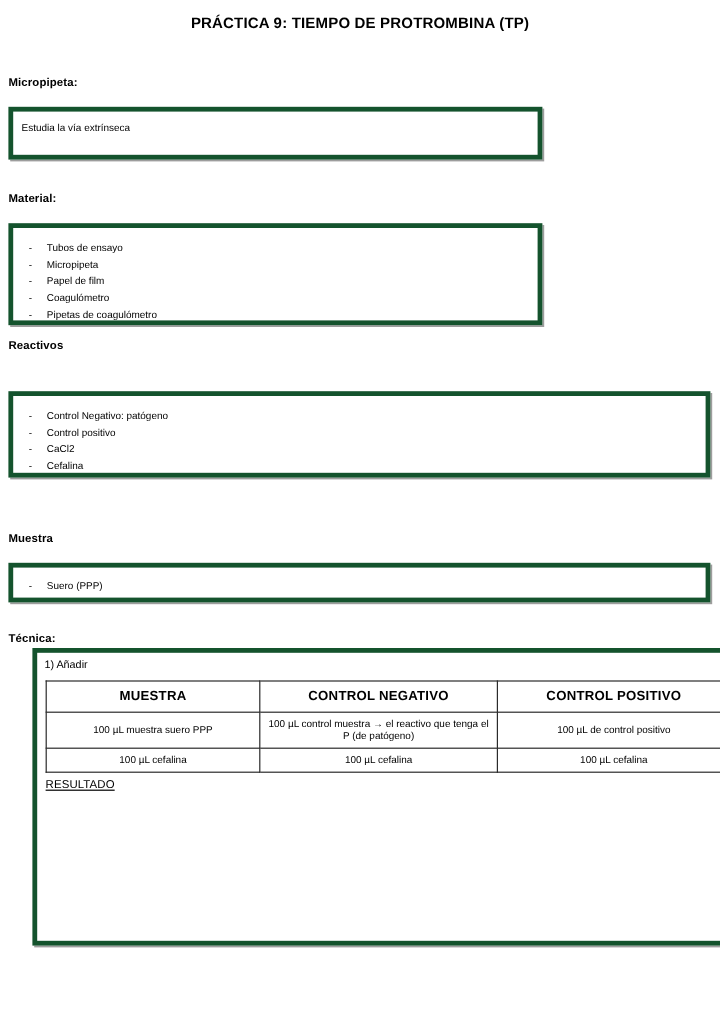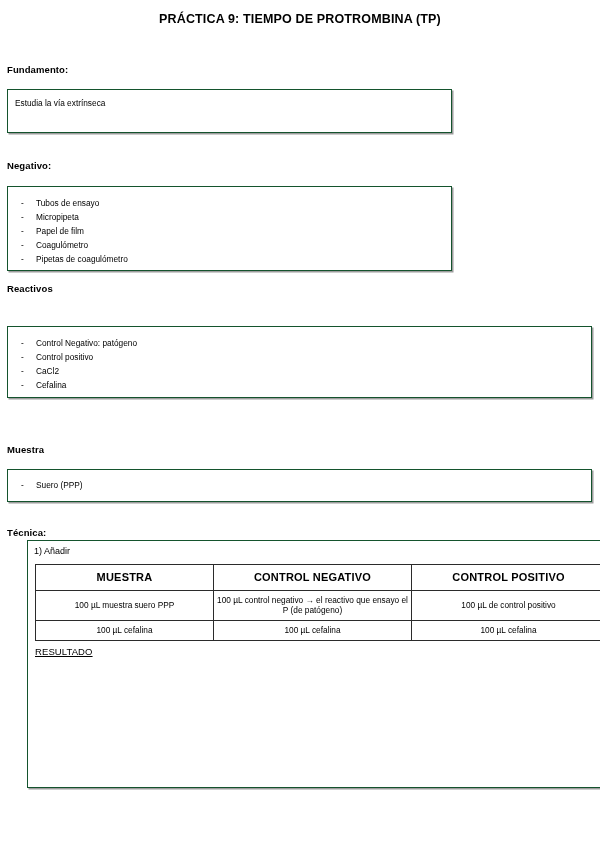--- a/index.html
+++ b/index.html
@@ -39,21 +39,21 @@
     left: 7px;
     font-size: 9.5px;
     font-weight: bold;
     letter-spacing: 0.1px;
   }
 
   .framed-box {
     position: absolute;
     left: 7px;
     box-sizing: border-box;
-    border: 1px solid #14532d;
+    border: 4px solid #14532d;
     box-shadow: 1.5px 1.5px 0 0 rgba(140,140,140,0.85);
     background: #ffffff;
   }
 
   .box-text {
     font-size: 8.3px;
     line-height: 1.25;
     padding: 8px 0 0 7px;
   }
 
@@ -122,27 +122,27 @@
     letter-spacing: 0.1px;
   }
 </style>
 </head>
 <body>
 
 <div class="page">
 
   <div class="doc-title">PRÁCTICA 9: TIEMPO DE PROTROMBINA (TP)</div>
 
-  <div class="section-heading" style="top:64px;">Fundamento:</div>
+  <div class="section-heading" style="top:64px;">Micropipeta:</div>
 
   <div class="framed-box" style="top:89px; width:445px; height:44px;">
     <div class="box-text">Estudia la vía extrínseca</div>
   </div>
 
-  <div class="section-heading" style="top:160px;">Negativo:</div>
+  <div class="section-heading" style="top:160px;">Material:</div>
 
   <div class="framed-box" style="top:186px; width:445px; height:85px;">
     <ul class="bullet-list">
       <li><span class="dash">-</span><span>Tubos de ensayo</span></li>
       <li><span class="dash">-</span><span>Micropipeta</span></li>
       <li><span class="dash">-</span><span>Papel de film</span></li>
       <li><span class="dash">-</span><span>Coagulómetro</span></li>
       <li><span class="dash">-</span><span>Pipetas de coagulómetro</span></li>
     </ul>
   </div>
@@ -179,21 +179,21 @@
           <col class="c3">
       </colgroup>
       <tbody>
         <tr>
           <td class="head">MUESTRA</td>
           <td class="head">CONTROL NEGATIVO</td>
           <td class="head">CONTROL POSITIVO</td>
         </tr>
         <tr>
           <td>100 µL muestra suero PPP</td>
-          <td>100 µL control negativo → el reactivo que ensayo el P (de patógeno)</td>
+          <td>100 µL control muestra → el reactivo que tenga el P (de patógeno)</td>
           <td>100 µL de control positivo</td>
         </tr>
         <tr>
           <td>100 µL cefalina</td>
           <td>100 µL cefalina</td>
           <td>100 µL cefalina</td>
         </tr>
       </tbody>
     </table>
 

